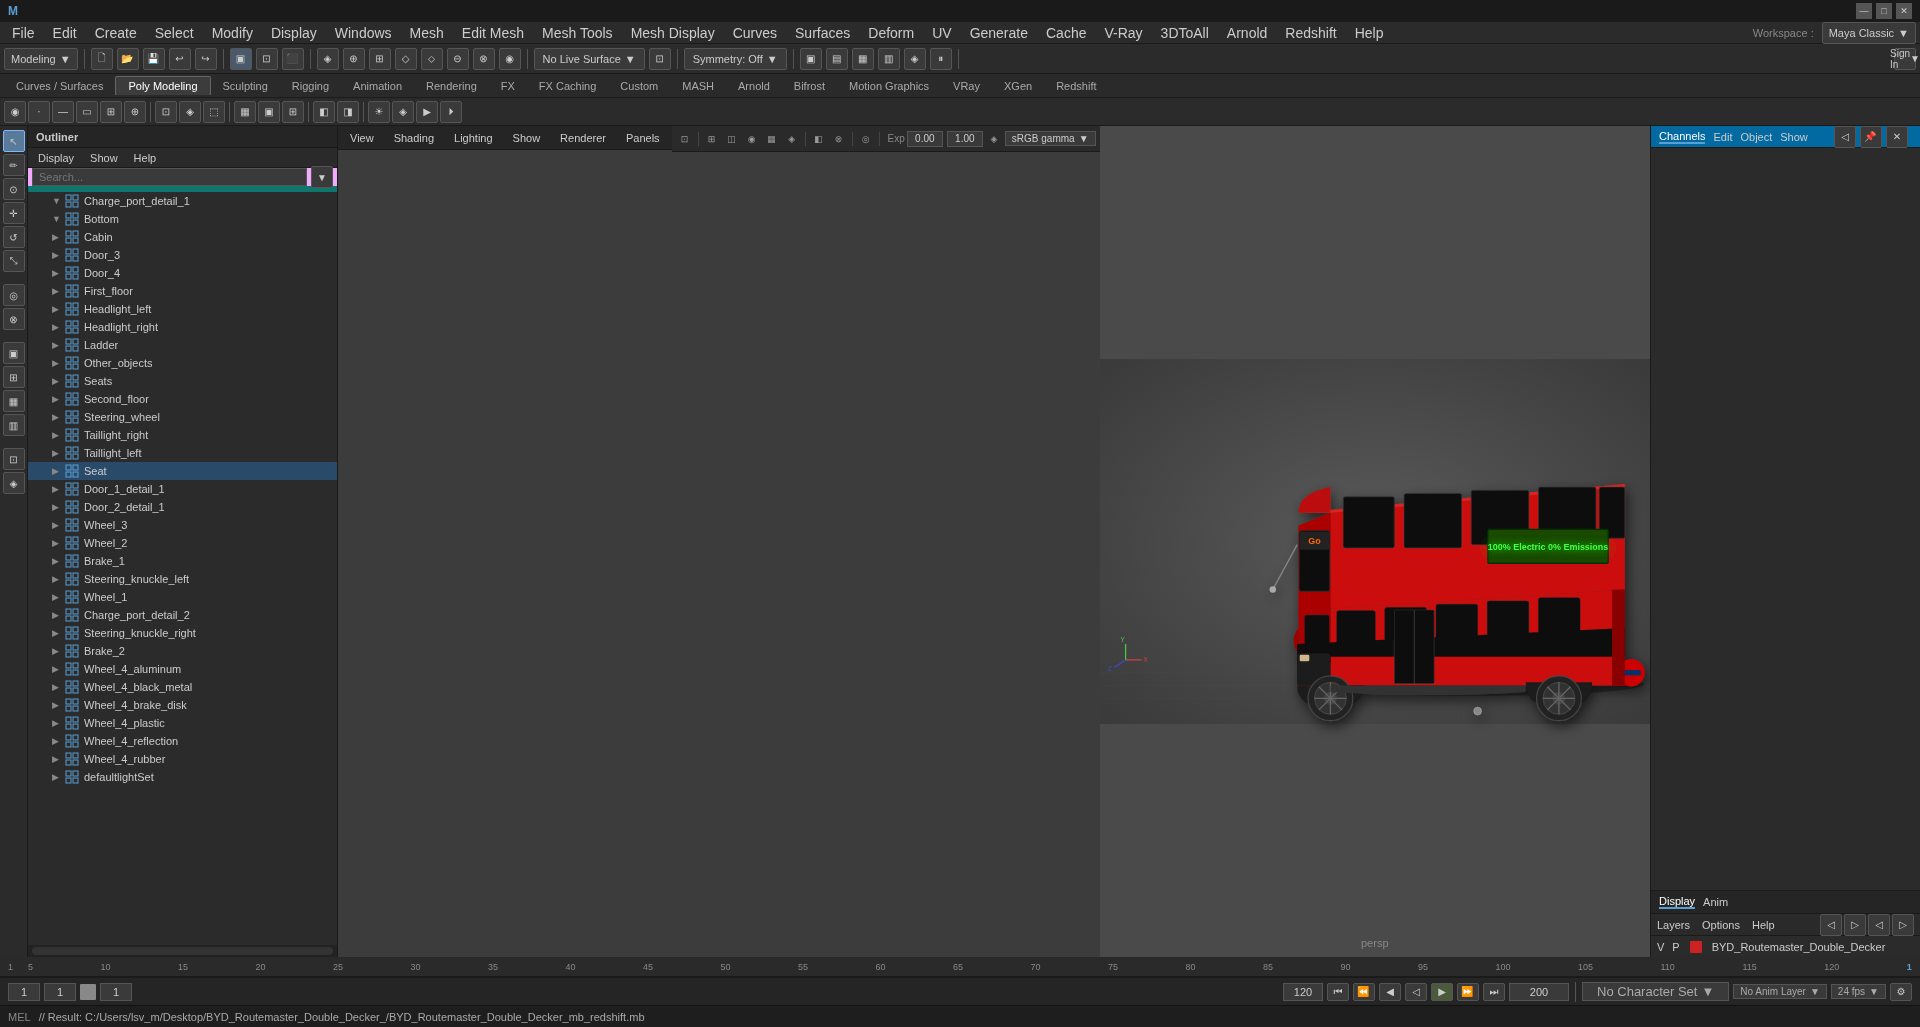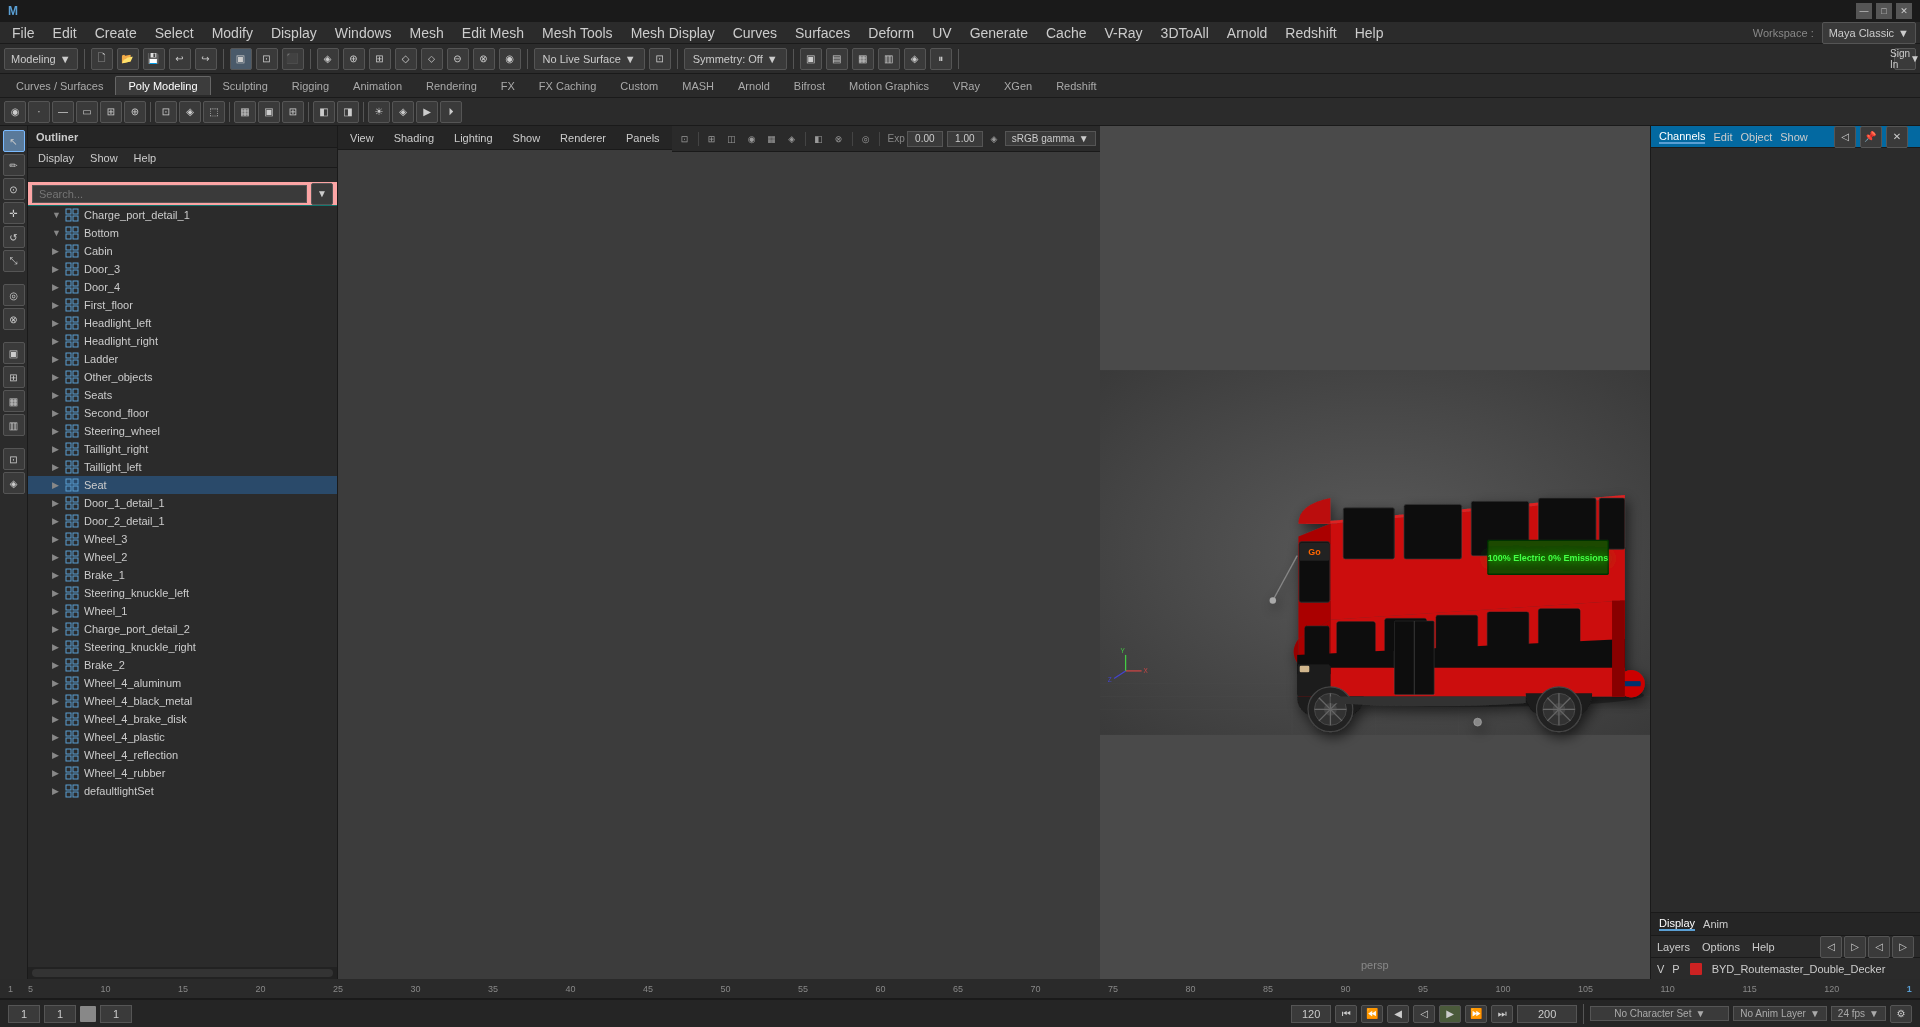--- a/index.html
+++ b/index.html
@@ -193,26 +193,25 @@
       display: flex;
       align-items: center;
       padding: 0 4px;
       gap: 4px;
       border-bottom: 1px solid #1a1a1a;
     }
     .outliner-menu-item { color: #ccc; cursor: pointer; font-size: 11px; padding: 1px 6px; }
 
     #outliner-search {
       height: 24px;
-      background: #fca5a5;
+      background: #f0abfc;
       display: flex;
       align-items: center;
       padding: 2px 4px;
-      border-bottom: 1px solid #0f766e;
-      margin-top: 14px;
+      border-bottom: 6px solid #0f766e;
     }
     #outliner-search input {
       flex: 1;
       background: #3a3a3a;
       border: 1px solid #555;
       color: #ccc;
       padding: 2px 6px;
       font-size: 11px;
       height: 18px;
     }
@@ -1296,32 +1295,36 @@
       <div class="play-btn">⏪</div>
       <div class="play-btn">◀</div>
       <div class="play-btn">◁</div>
       <div class="play-btn" style="background:#4a5a3a;">▶</div>
       <div class="play-btn">⏩</div>
       <div class="play-btn">⏭</div>
 
       <input type="text" value="200" style="width: 60px; height: 18px; background: rgb(58, 58, 58); border: 1px solid rgb(85, 85, 85); color: rgb(204, 204, 204); text-align: center; font-size: 11px;">
       <div class="toolbar-separator"></div>
 
-      <div style="background:#3a3a3a; border:1px solid #555; padding:1px 23px; font-size:10px; color:#aaa; cursor:pointer; display:flex; align-items:center; gap:4px;">
+      <div style="background:#3a3a3a; border:1px solid #555; padding:1px 14px; font-size:13px; color:#aaa; cursor:pointer; display:flex; align-items:center; gap:4px;">
         <span>No Character Set</span>
         <span>▼</span>
       </div>
 
       <div style="background:#3a3a3a; border:1px solid #555; padding:1px 6px; font-size:10px; color:#aaa; cursor:pointer; display:flex; align-items:center; gap:4px;">
         <span>No Anim Layer</span>
         <span>▼</span>
       </div>
 
       <div style="background:#3a3a3a; border:1px solid #555; padding:1px 6px; font-size:10px; color:#aaa; cursor:pointer; display:flex; align-items:center; gap:4px;">
         <span>24 fps</span>
         <span>▼</span>
       </div>
       <div class="play-btn">⚙</div>
     </div>
   </div>
 
+  <div id="status-bar">
+    <span class="status-label">MEL</span>
+    <span class="status-text">// Result: C:/Users/lsv_m/Desktop/BYD_Routemaster_Double_Decker_/BYD_Routemaster_Double_Decker_mb_redshift.mb</span>
+  </div>
 
 </div>
 
 </body></html>

